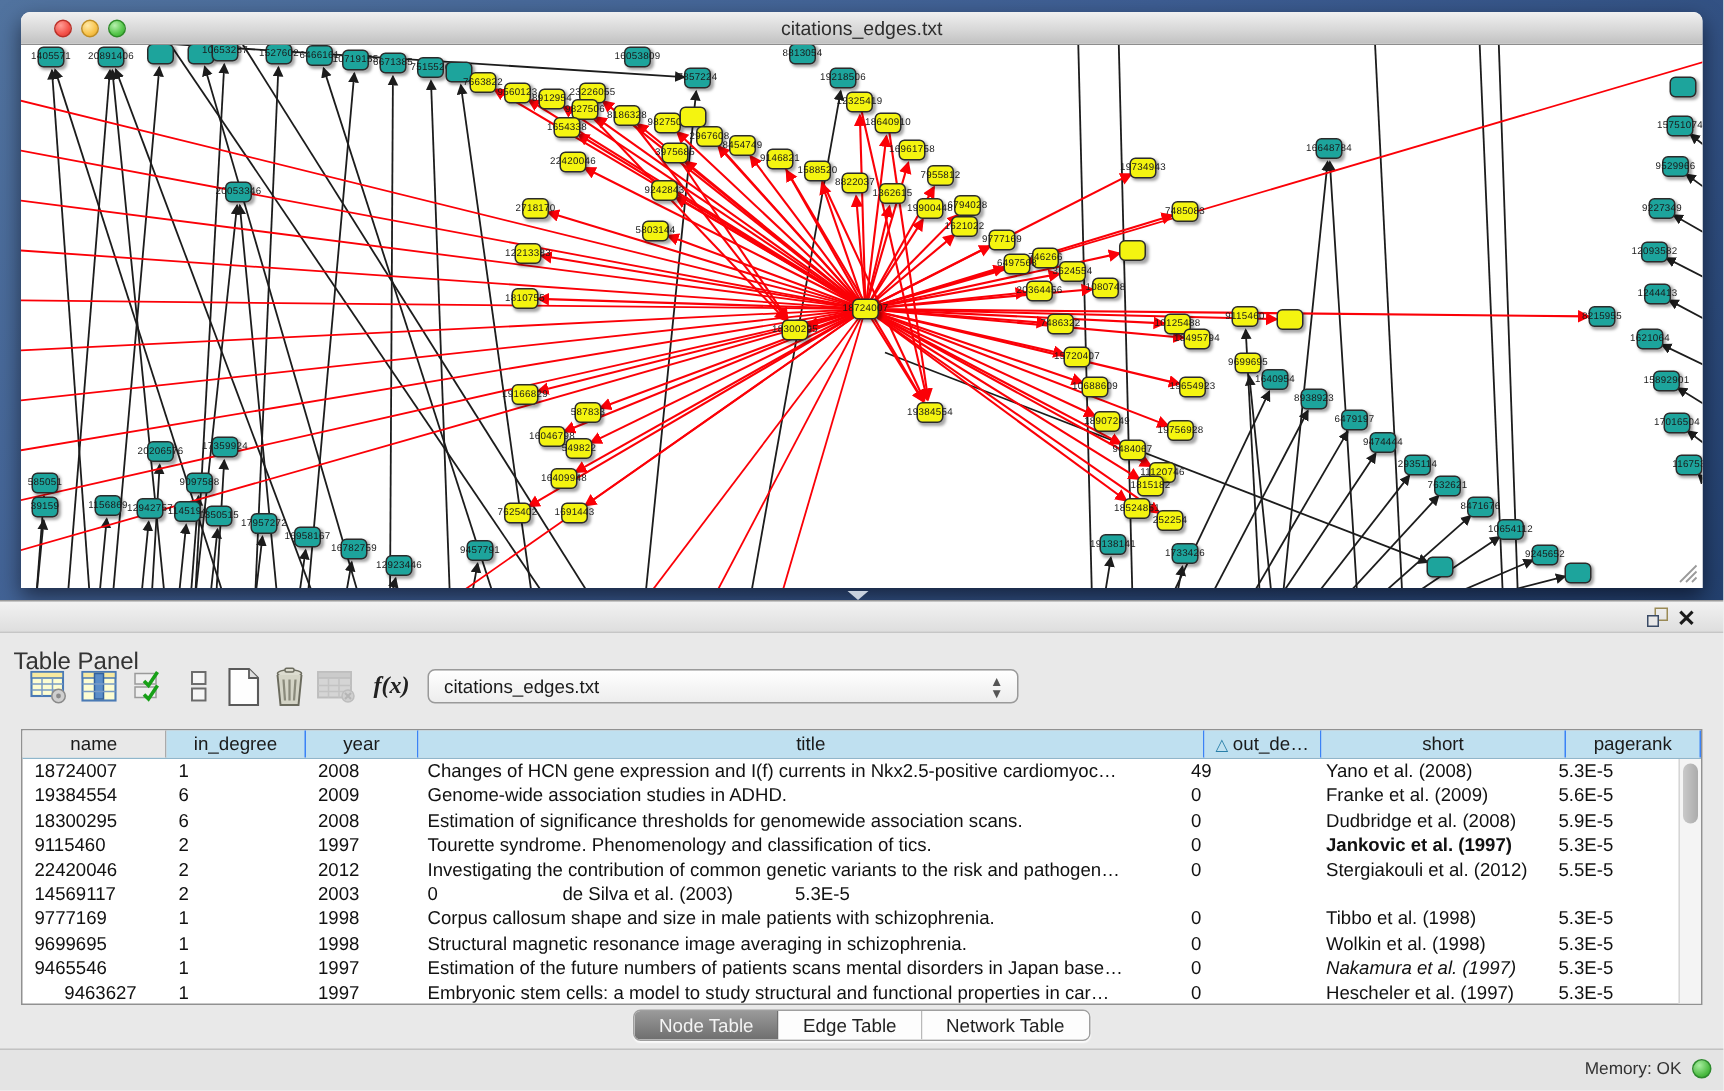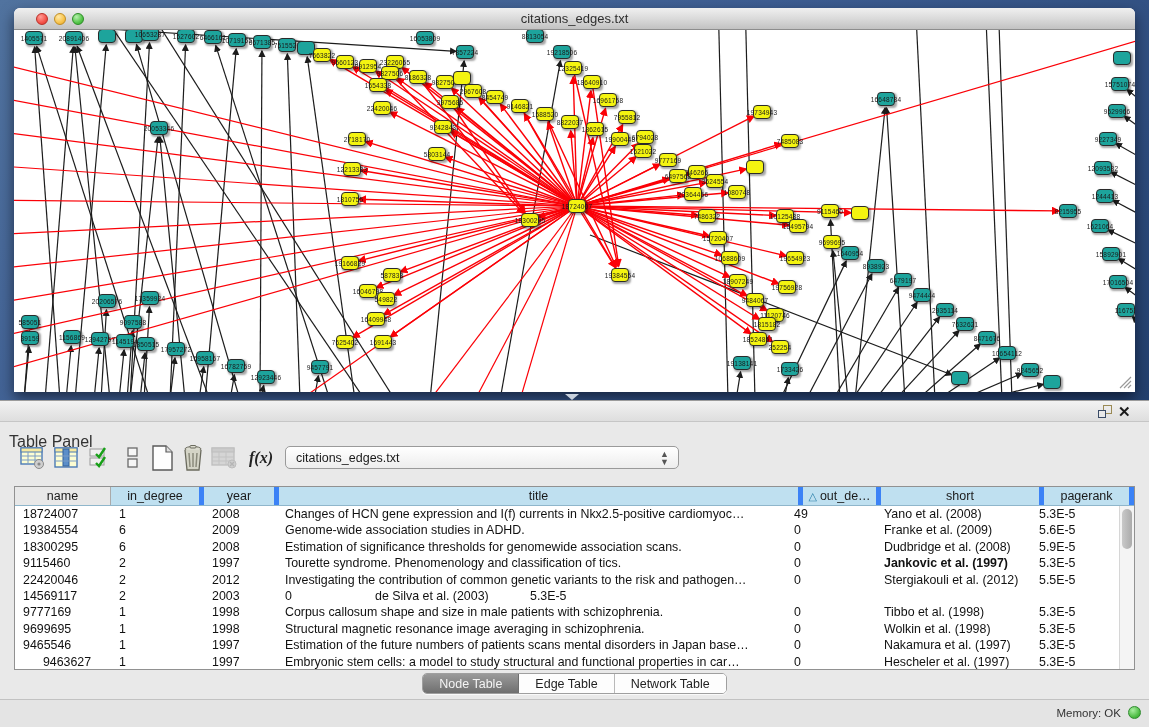--- a/index.html
+++ b/index.html
@@ -47,21 +47,21 @@
   .fx { font-size:16px; color:#222; font-style:italic; font-family:"Liberation Serif",serif; font-weight:bold; }
   .dropdown { position:absolute; left:285px; top:23px; width:394px; height:23px;
     background:linear-gradient(#ffffff,#ededed); border:1px solid #9a9a9a; border-radius:5px; }
   .dropdown .val { position:absolute; left:10px; top:4px; font-size:12.5px; color:#1a1a1a; }
   .dropdown .arrows { position:absolute; right:9px; top:3px; font-size:9px; color:#555; line-height:8px; text-align:center; }
 
   .table-wrap { position:absolute; left:14px; top:86px; width:1121px; height:184px;
     background:#fff; border:1px solid #919191; }
   .thead { display:flex; height:19px; border-bottom:1px solid #8fb6cb; }
   .th { font-size:12.5px; color:#1a1a1a; text-align:center; line-height:18px;
-    background:#bfe0f0; border-right:5px solid #3b82f6; overflow:hidden; white-space:nowrap; }
+    background:#bfe0f0; border-right:1px solid #3b82f6; overflow:hidden; white-space:nowrap; }
   .th.gray { background:#e8e8e8; border-right:1px solid #aaa; }
   .th .sort { color:#2a7fa8; font-size:11px; }
   .tbody { position:absolute; left:0; top:19px; right:15px; bottom:0; overflow:hidden; }
   .tr { display:flex; height:16.4px; }
   .td { font-size:12.4px; color:#111; line-height:16.4px; white-space:nowrap; overflow:hidden; }
   .vscroll { position:absolute; right:0; top:19px; width:15px; bottom:0; background:#f4f4f4; border-left:1px solid #d6d6d6; }
   .vthumb { position:absolute; left:2px; top:3px; width:10px; height:40px; background:linear-gradient(90deg,#c9c9c9,#ababab); border-radius:6px; }
 
   .tabs { position:absolute; left:0; top:273px; width:100%; height:24px; display:flex; justify-content:center; }
   .seg { display:flex; border:1px solid #9f9f9f; border-radius:5px; overflow:hidden; height:21px;
@@ -767,21 +767,21 @@
           <div class="td" style="flex: 0 0 78px; padding-left: 6px;">0</div>
           <div class="td" style="flex: 0 0 163px; padding-left: 18px;">Wolkin et al. (1998)</div>
           <div class="td" style="flex: 0 0 90px; padding-left: 10px;">5.3E-5</div>
         </div>
         <div class="tr">
           <div class="td" style="flex: 0 0 96px; padding-left: 8px;">9465546</div>
           <div class="td" style="flex: 0 0 93px; padding-left: 8px;">1</div>
           <div class="td" style="flex: 0 0 75px; padding-left: 8px;">1997</div>
           <div class="td" style="flex: 1 1 auto; padding-left: 6px;">Estimation of the future numbers of patients scans mental disorders in Japan base…</div>
           <div class="td" style="flex: 0 0 78px; padding-left: 6px;">0</div>
-          <div class="td" style="flex: 0 0 163px; padding-left: 18px;">Nakamura et al. (1997)</div>
+          <div class="td" style="flex: 0 0 163px; padding-left: 18px; font-style: italic;">Nakamura et al. (1997)</div>
           <div class="td" style="flex: 0 0 90px; padding-left: 10px;">5.3E-5</div>
         </div>
         <div class="tr">
           <div class="td" style="flex: 0 0 96px; padding-left: 8px; text-align: center;">9463627</div>
           <div class="td" style="flex: 0 0 93px; padding-left: 8px;">1</div>
           <div class="td" style="flex: 0 0 75px; padding-left: 8px;">1997</div>
           <div class="td" style="flex: 1 1 auto; padding-left: 6px;">Embryonic stem cells: a model to study structural and functional properties in car…</div>
           <div class="td" style="flex: 0 0 78px; padding-left: 6px;">0</div>
           <div class="td" style="flex: 0 0 163px; padding-left: 18px;">Hescheler et al. (1997)</div>
           <div class="td" style="flex: 0 0 90px; padding-left: 10px;">5.3E-5</div>

